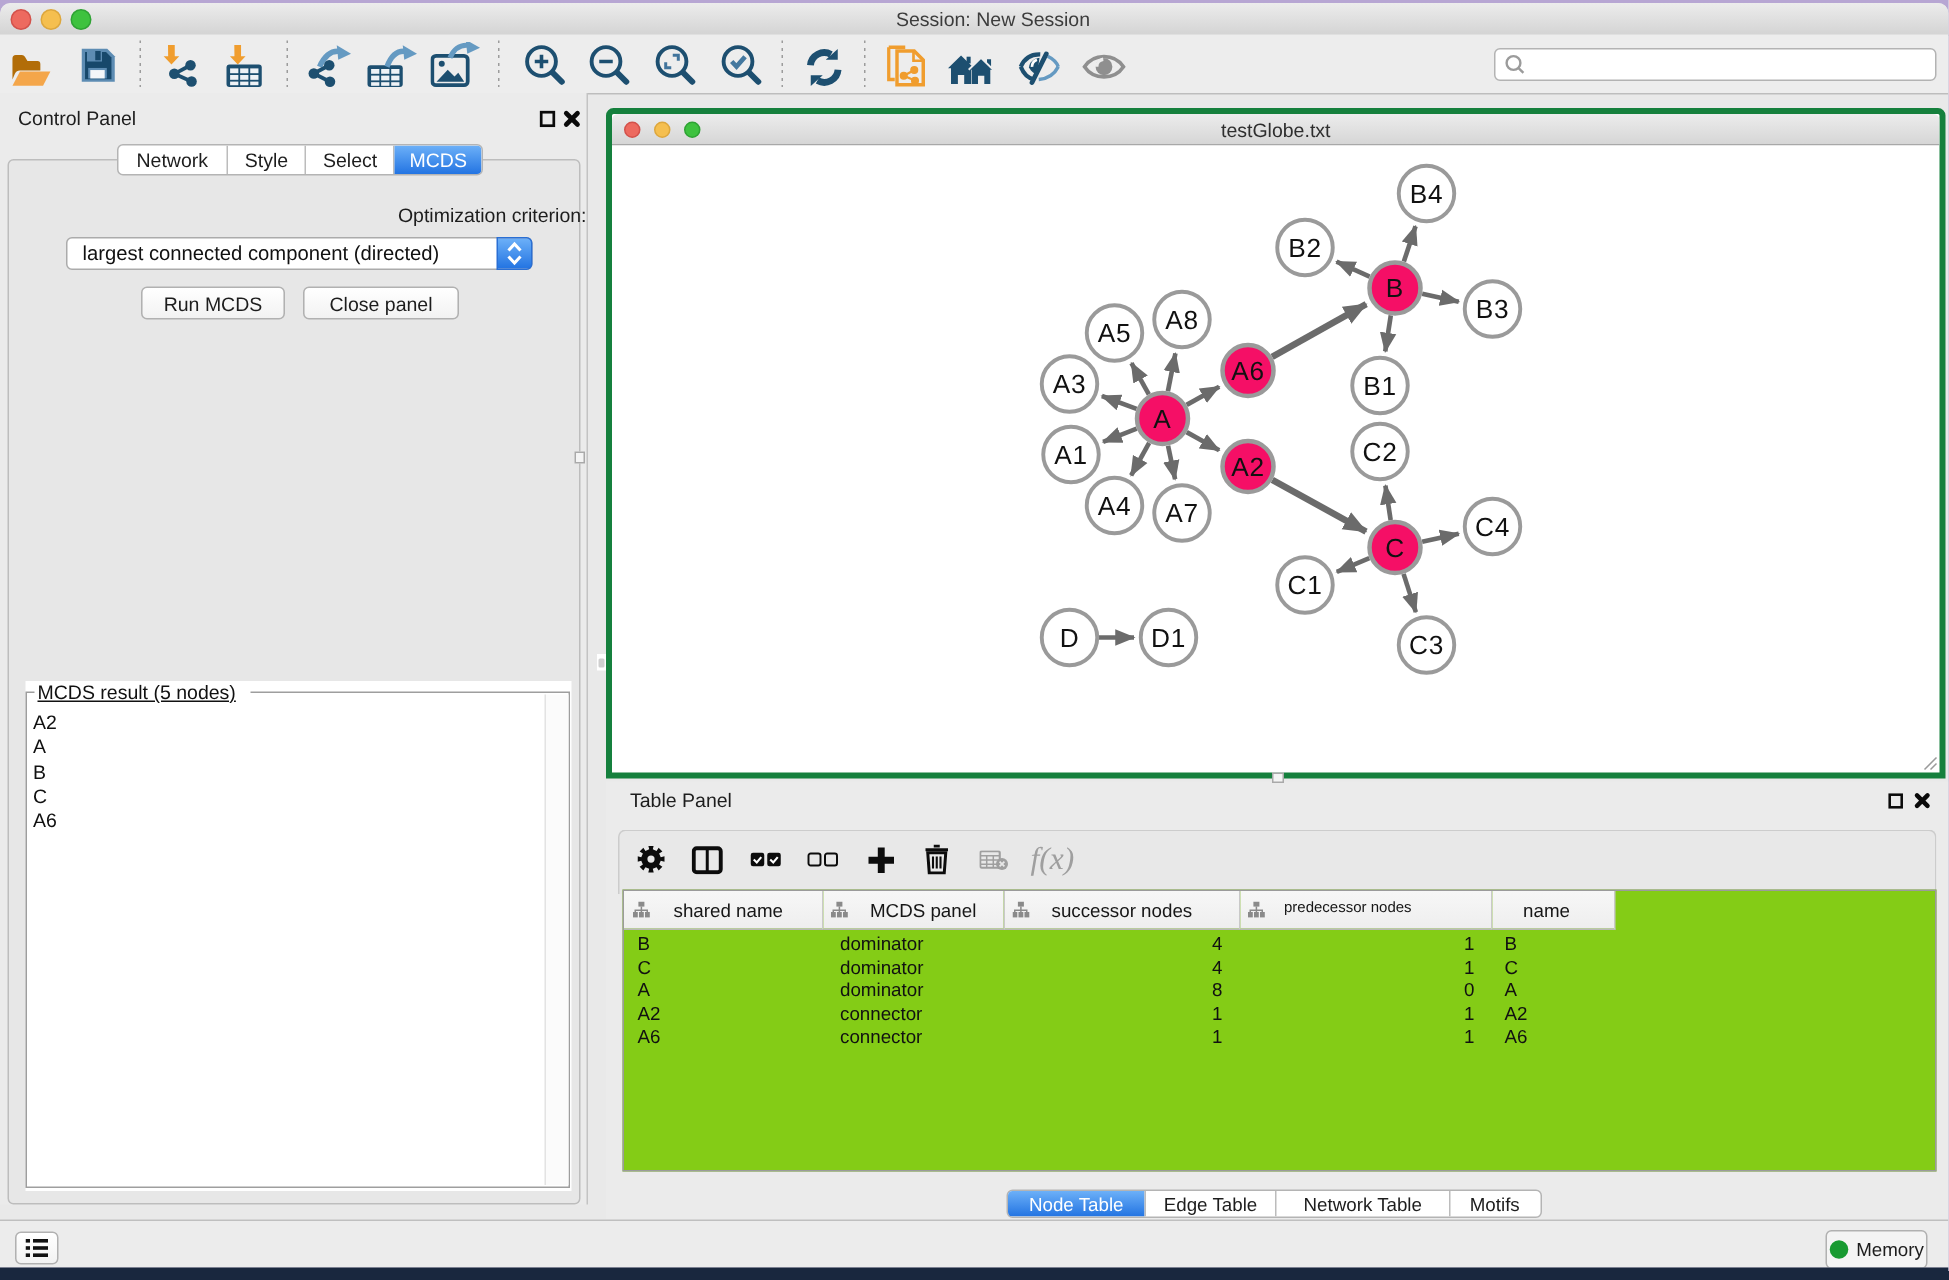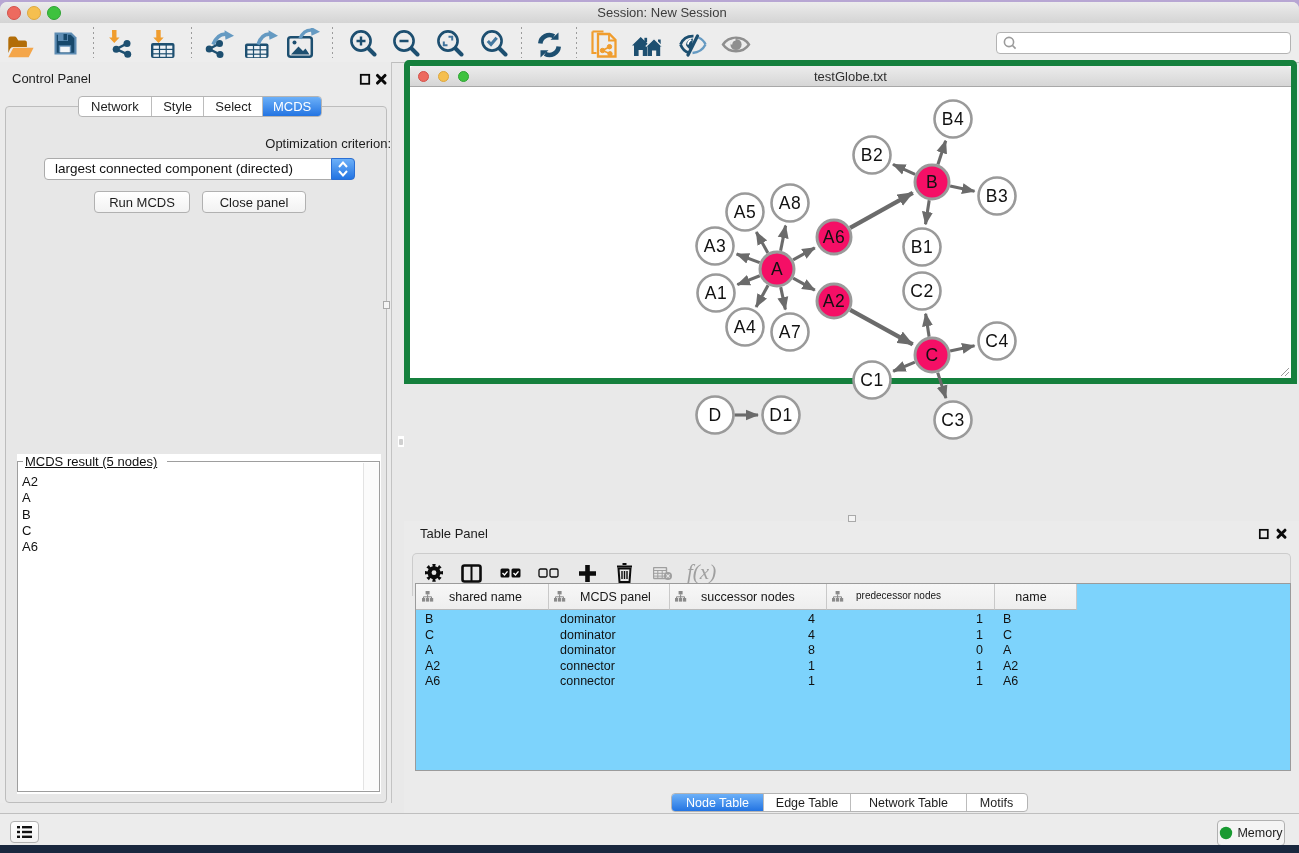--- a/index.html
+++ b/index.html
@@ -31,36 +31,36 @@
  border-radius:4px;background:#fff;font-size:13px;overflow:hidden;}
 .seg div{display:flex;align-items:center;justify-content:center;
  border-right:1px solid #bcbcbc;color:#1d1d1d;height:100%;}
 .seg div:last-child{border-right:none;}
 .seg div.on{background:linear-gradient(#6cb0f8,#2374e2);color:#fff;}
 
 .btn{position:absolute;background:linear-gradient(#ffffff,#f2f2f2);
  border:1px solid #b1b1b1;border-radius:4px;font-size:13px;color:#1d1d1d;
  display:flex;align-items:center;justify-content:center;}
 
-#gwin{position:absolute;left:404px;top:58px;width:893px;height:324px;
- border:6px solid #15803d;border-radius:5px 5px 0 0;background:#fff;
+#gwin{position:absolute;left:404px;top:70px;width:893px;height:447px;
+ border:4px solid #15803d;border-radius:5px 5px 0 0;background:#fff;
  box-sizing:border-box;}
 #gtitle{position:absolute;left:0;top:0;width:100%;height:21px;
  background:linear-gradient(#ececec,#d6d6d6);border-bottom:1px solid #a8a8a8;
  border-radius:4px 4px 0 0;box-sizing:border-box;}
 #gtitle .t{position:absolute;left:0;right:0;top:3px;text-align:center;
  font-size:13px;color:#2e2e2e;}
 
 #tpanel{position:absolute;left:404px;top:519px;width:895px;height:293px;
  background:#ebebeb;}
 #ttool{position:absolute;left:8px;top:32px;width:877px;height:42px;
  background:#e8e8e8;border:1px solid #cccccc;border-radius:5px 5px 0 0;
  border-bottom:none;}
-#tblbox{position:absolute;left:11px;top:62px;width:874px;height:186px;
- background:#7dd3fc;border:1px solid #9b9b9b;}
+#tblbox{position:absolute;left:11px;top:72px;width:874px;height:186px;
+ background:#84cc16;border:1px solid #9b9b9b;}
 .th{position:absolute;top:0;height:26px;background:linear-gradient(#f7f7f7,#eeeeee);
  border-right:1px solid #c9c9c9;border-bottom:1px solid #b9b9b9;box-sizing:border-box;}
 .trow{position:absolute;font-size:12.5px;color:#111;}
 
 #sbar{position:absolute;left:0;top:811px;width:1299px;height:32px;
  background:#ececec;border-top:1px solid #bfbfbf;}
 #navy{position:absolute;left:0;top:845px;width:1299px;height:8px;background:#19273e;}
 .f13{font-size:13px;color:#1d1d1d;}
 </style></head>
 <body>

